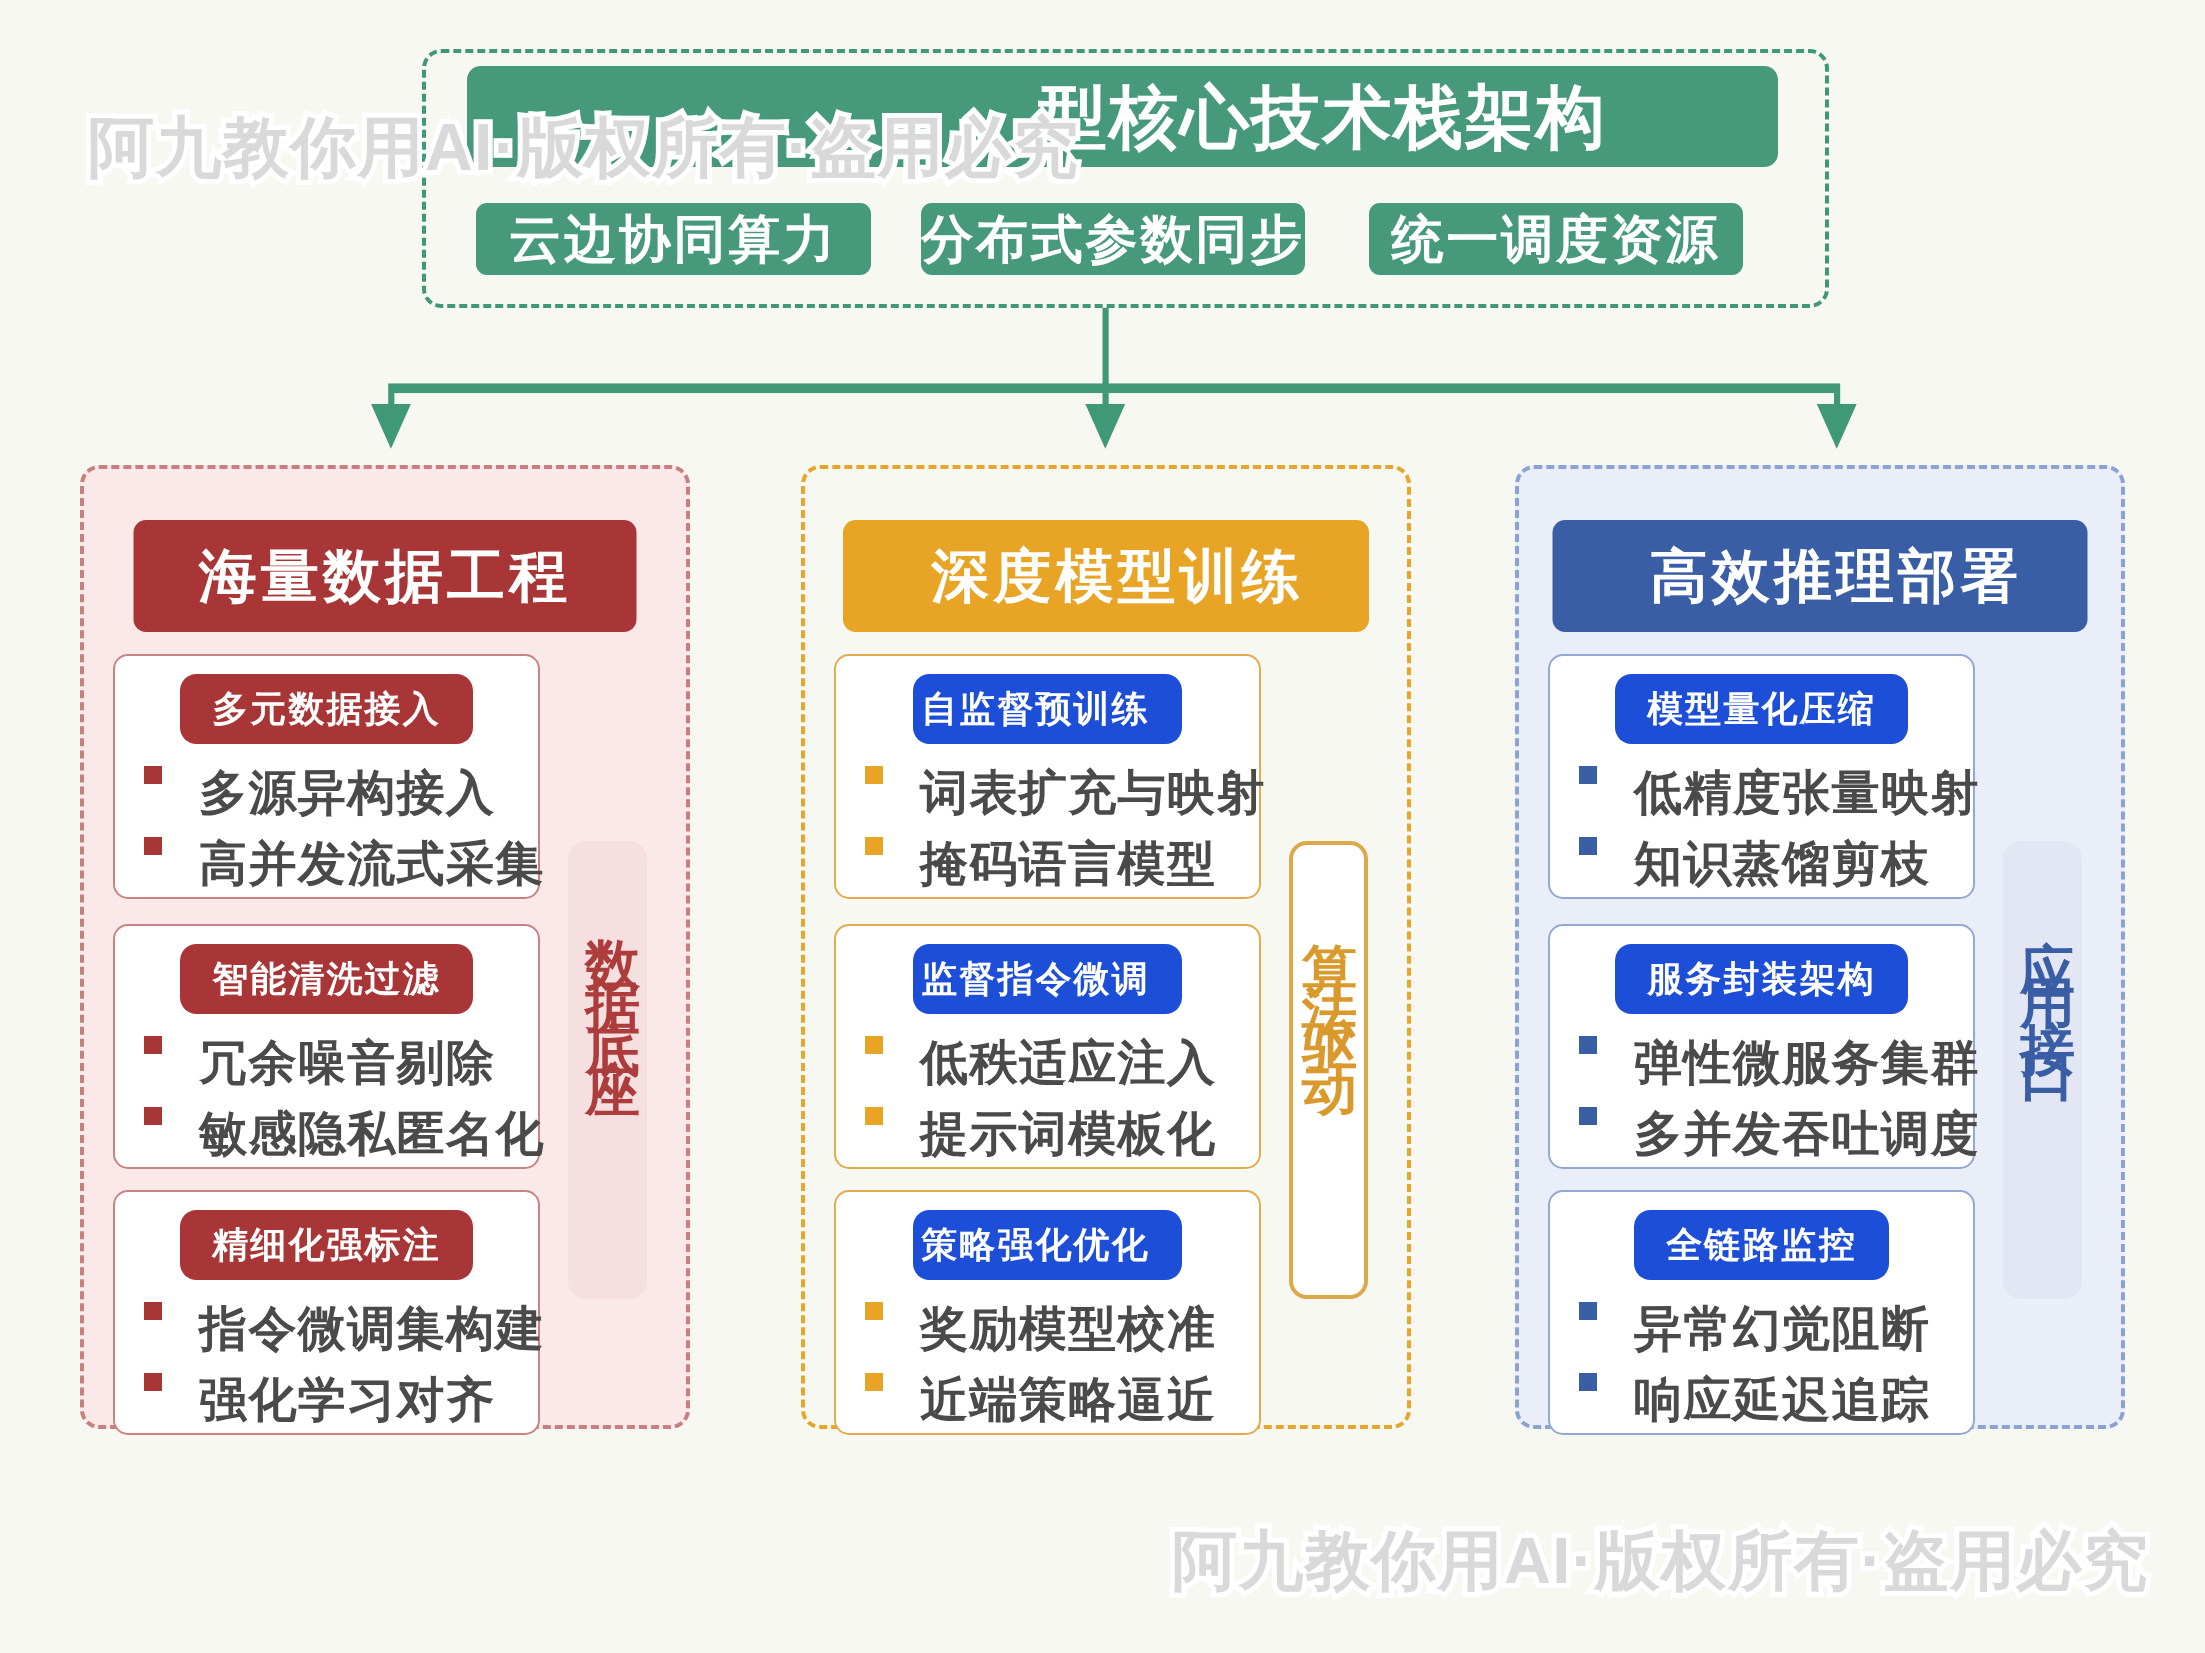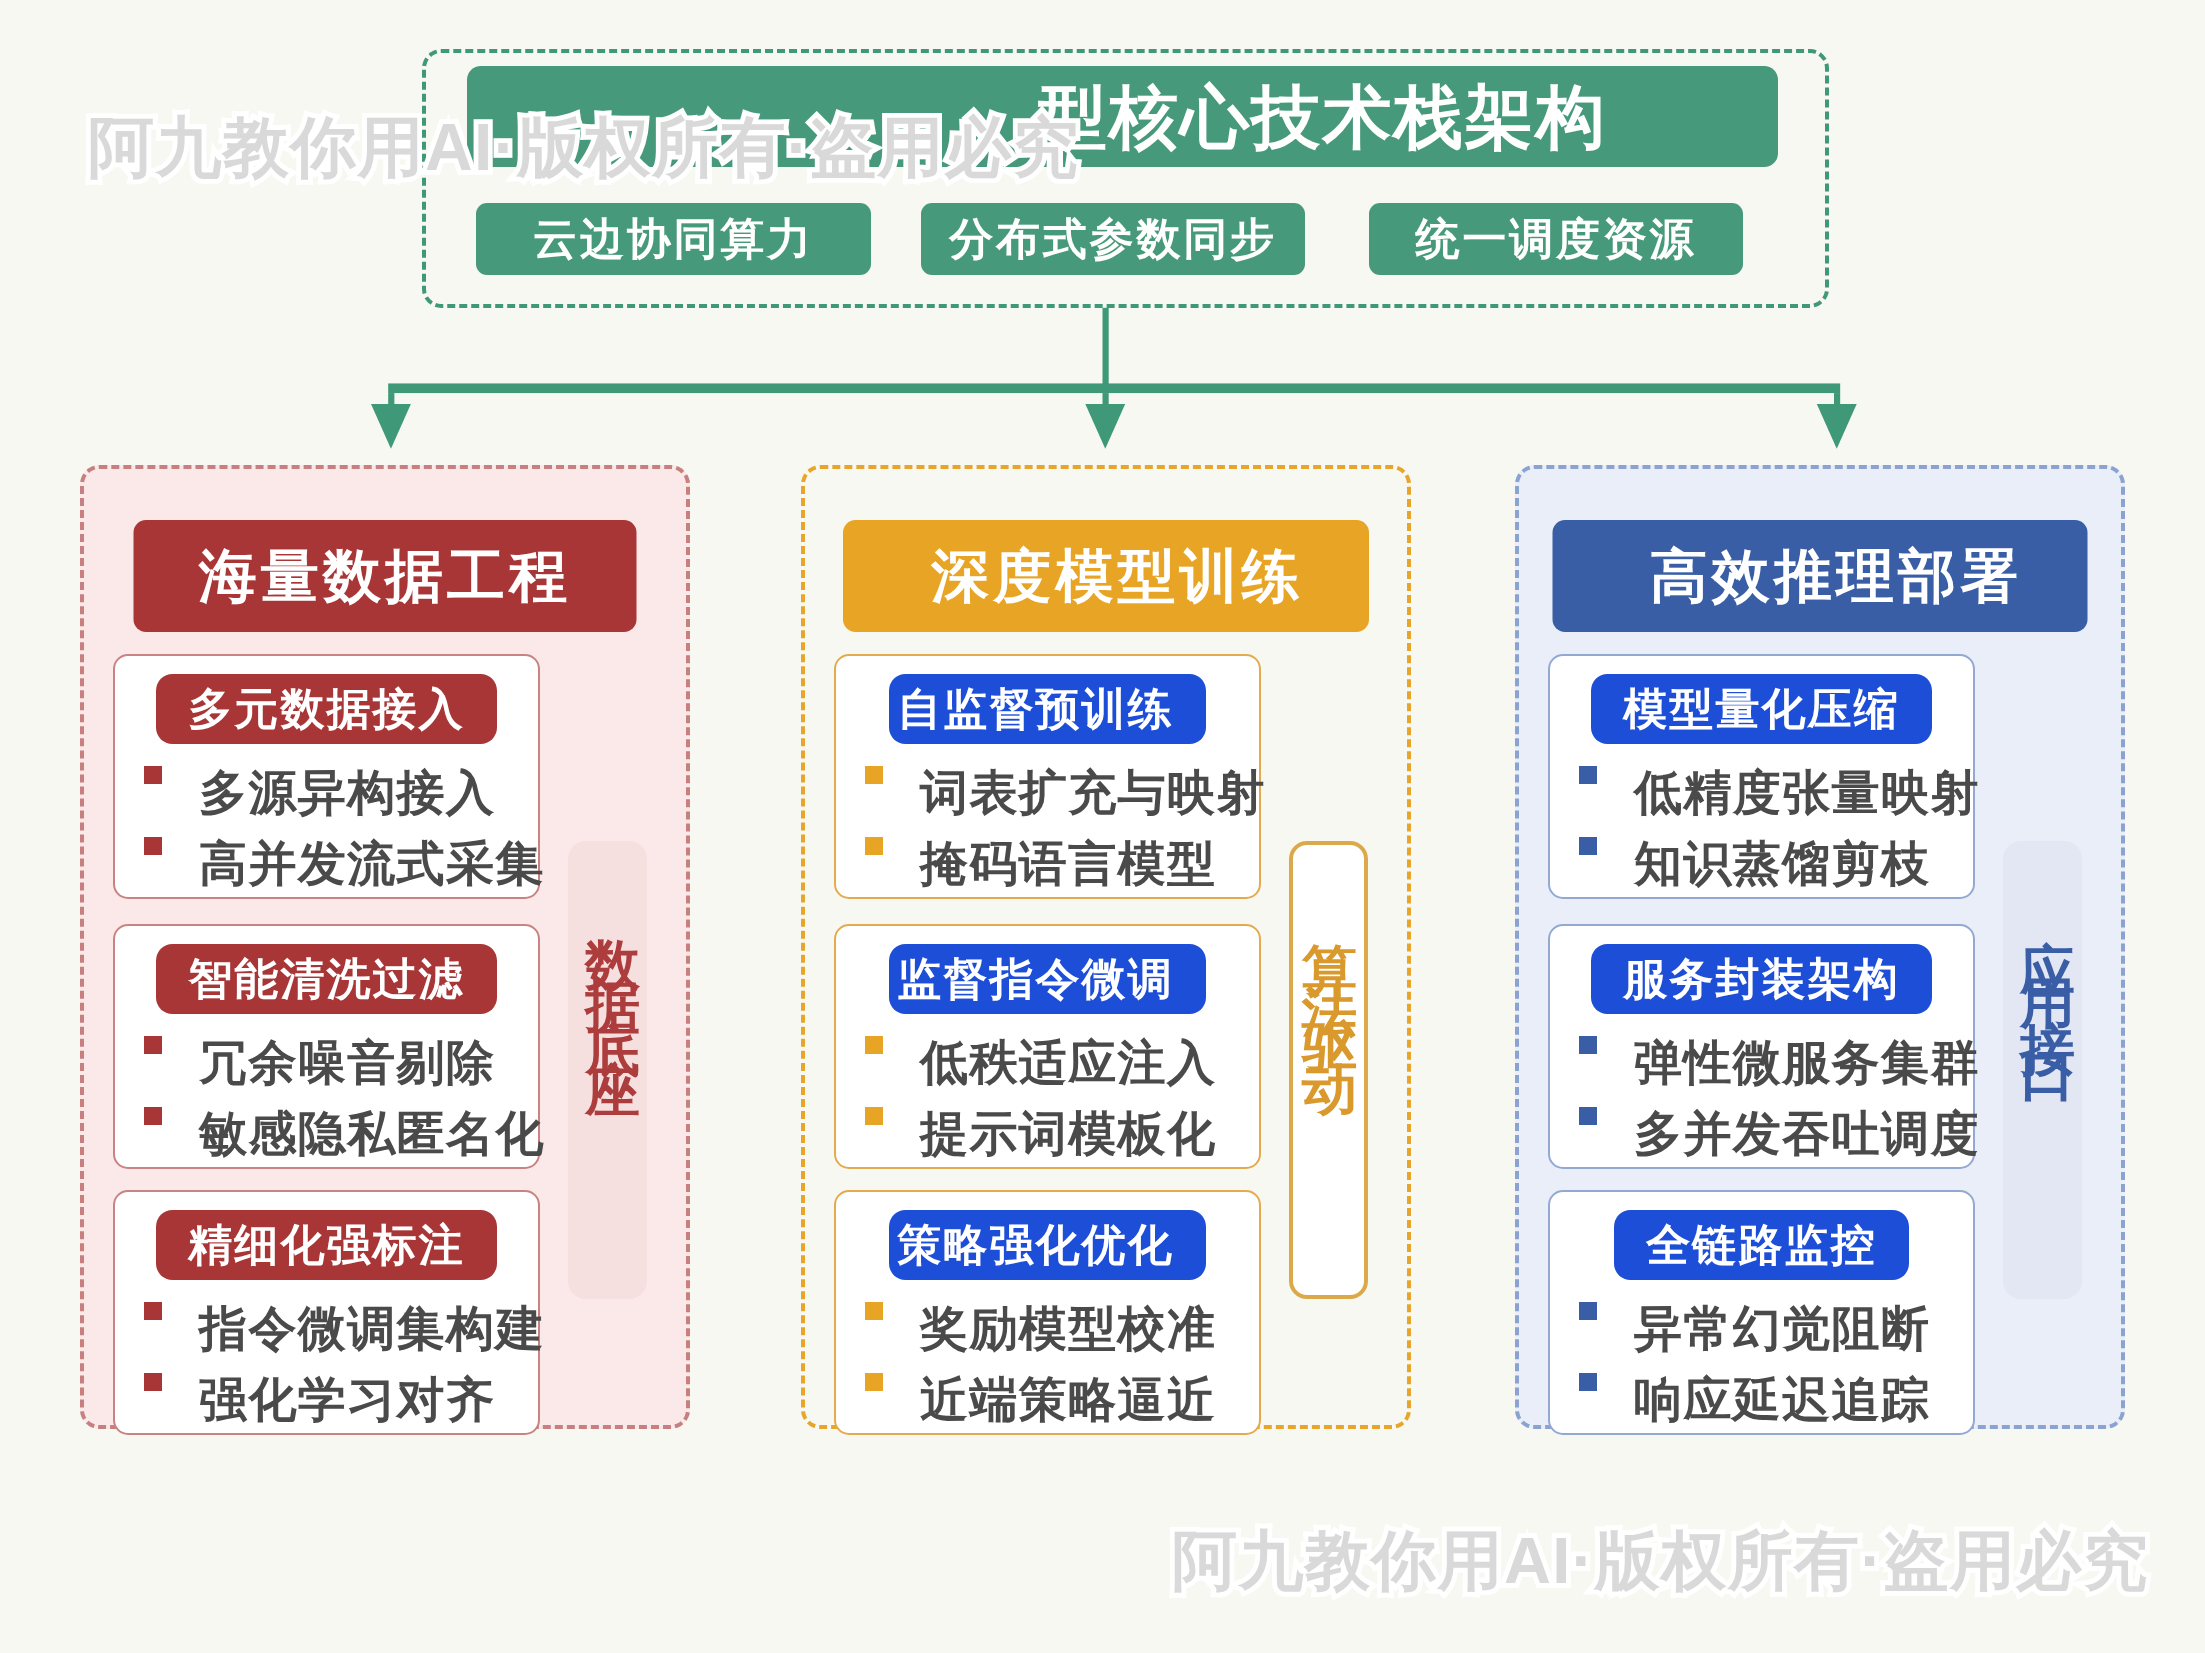--- a/index.html
+++ b/index.html
@@ -29,21 +29,21 @@
     position:absolute;left:41px;top:13px;width:1311px;height:101px;
     background:#47997b;border-radius:13.8px;
   }
   .title-text{
     position:absolute;left:571px;top:0;height:101px;line-height:103px;
     color:#ffffff;font-size:69px;letter-spacing:2.1px;white-space:nowrap;
   }
   .badge{
     position:absolute;top:150px;height:72px;line-height:72px;
     background:#47997b;border-radius:11px;color:#ffffff;
-    font-size:44px;letter-spacing:2.8px;text-align:center;
+    font-size:52px;letter-spacing:2.8px;text-align:center;
   }
   .badge.b1{left:50px;width:395px;}
   .badge.b2{left:495px;width:384px;}
   .badge.b3{left:943px;width:374px;}
 
   
   .connector{position:absolute;left:0;top:303px;width:2205px;height:165px;}
 
   
   .panel{
@@ -69,21 +69,21 @@
   }
   .c0 .card{border:2.8px solid #c98383;}
   .c1 .card{border:2.8px solid #e4ab4e;}
   .c2 .card{border:2.8px solid #93a9d4;}
   .card.k1{top:185px;}
   .card.k2{top:455px;}
   .card.k3{top:721px;}
 
   .pill{
     margin:18px auto 10px auto;width:fit-content;height:70px;line-height:70px;
-    padding:0 32px;border-radius:16.5px;color:#ffffff;font-size:44px;
+    padding:0 32px;border-radius:16.5px;color:#ffffff;font-size:36px;
     letter-spacing:2.1px;text-align:center;white-space:nowrap;
   }
   .c0 .pill{background:#a93636;}
   .c1 .pill{background:#1d4ed8;padding-left:8px;}
   .c2 .pill{background:#1d4ed8;}
 
   .items{margin-top:22px;}
   .item{display:flex;gap:37px;margin:0 0 16.5px 29px;}
   .sq{width:18px;height:18px;flex:0 0 18px;}
   .c0 .sq{background:#a93636;}

